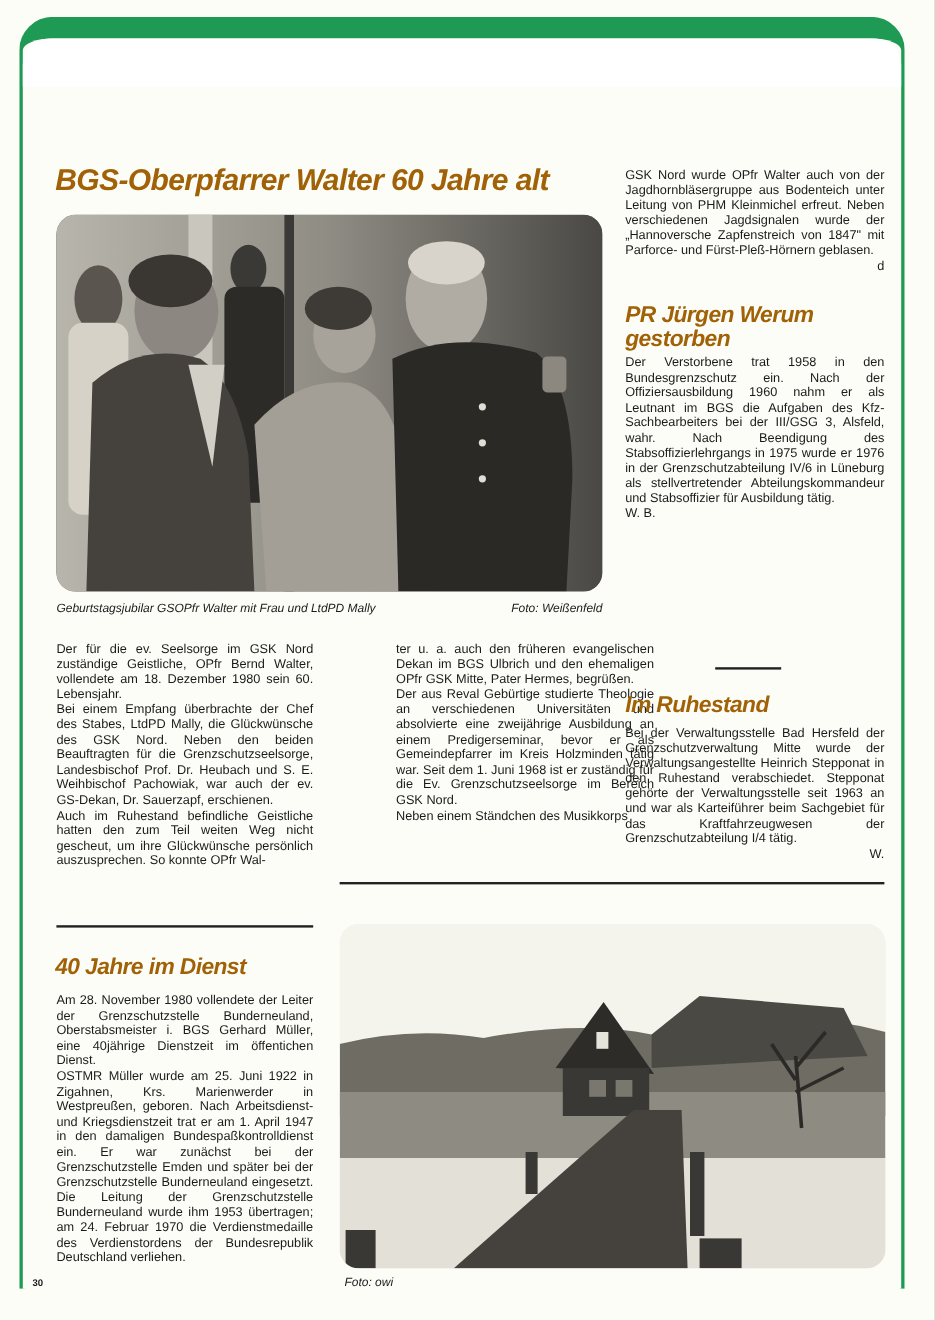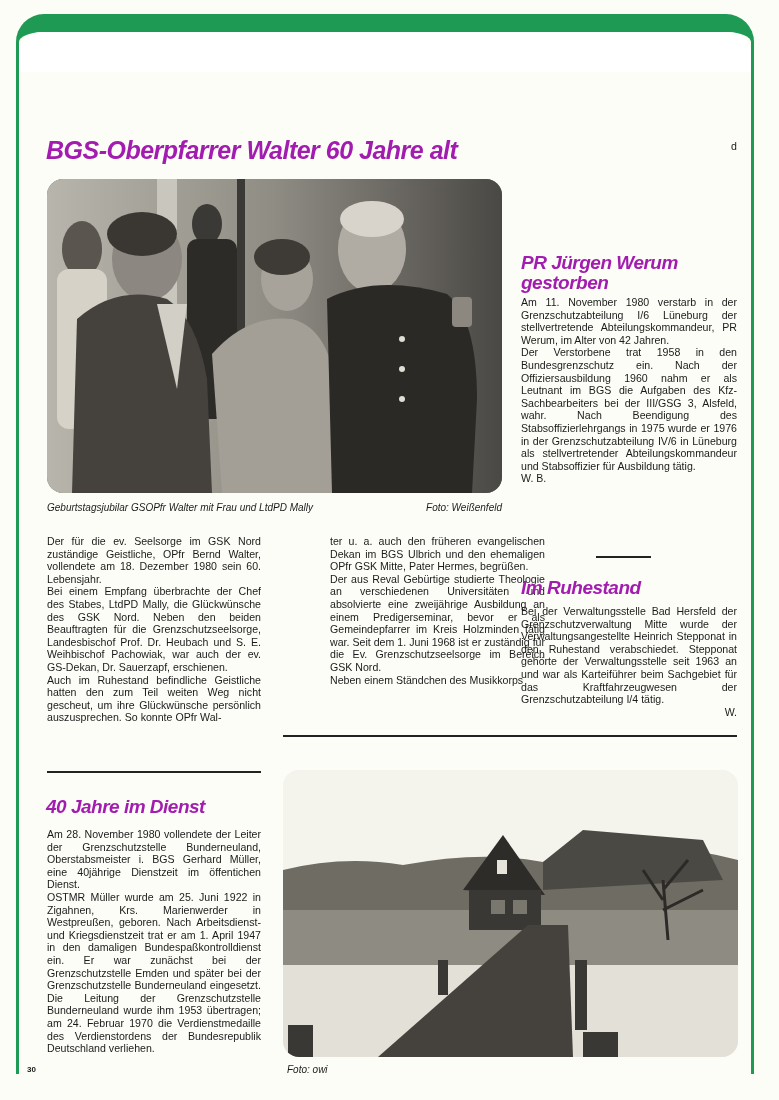--- a/index.html
+++ b/index.html
@@ -18,21 +18,21 @@
   }
   .frame-inner {
     position: absolute; left: 19px; top: 32px; width: 732px; height: 40px;
     background: #fff; border-radius: 22px 22px 0 0;
   }
   .page-num {
     position: absolute; left: 27px; top: 1065px; font-size: 8px; font-weight: bold;
   }
   .headline {
     font-family: "Liberation Sans", sans-serif; font-weight: bold; font-style: italic;
-    color: #a21caf; margin: 0; letter-spacing: -0.5px;
+    color: #a16207; margin: 0; letter-spacing: -0.5px;
   }
   .h-main { position: absolute; left: 46px; top: 136px; font-size: 25px; }
   .body-text {
     font-size: 10.6px; line-height: 12.6px; text-align: justify; margin: 0;
   }
   .body-text p { margin: 0; }
   .photo {
     position: absolute; border-radius: 16px; overflow: hidden;
     background: #6b6b66;
   }
@@ -99,27 +99,27 @@
   <p>Auch im Ruhestand befindliche Geistliche hatten den zum Teil weiten Weg nicht gescheut, um ihre Glückwünsche persönlich auszusprechen. So konnte OPfr Wal-</p>
 </div>
 
 <div class="body-text" style="position:absolute; left:283px; top:535px; width:215px;margin-left:47px;">
   <p>ter u. a. auch den früheren evangelischen Dekan im BGS Ulbrich und den ehemaligen OPfr GSK Mitte, Pater Hermes, begrüßen.</p>
   <p>Der aus Reval Gebürtige studierte Theologie an verschiedenen Universitäten und absolvierte eine zweijährige Ausbildung an einem Predigerseminar, bevor er als Gemeindepfarrer im Kreis Holzminden tätig war. Seit dem 1. Juni 1968 ist er zuständig für die Ev. Grenzschutzseelsorge im Bereich GSK Nord.</p>
   <p>Neben einem Ständchen des Musikkorps</p>
 </div>
 
 <div class="body-text" style="position:absolute; left:521px; top:140px; width:216px;">
+  <p>GSK Nord wurde OPfr Walter auch von der Jagdhornbläsergruppe aus Bodenteich unter Leitung von PHM Kleinmichel erfreut. Neben verschiedenen Jagdsignalen wurde der „Hannoversche Zapfenstreich von 1847" mit Parforce- und Fürst-Pleß-Hörnern geblasen.</p>
   <p style="text-align:right;">d</p>
 </div>
 
 <h2 class="headline" style="position:absolute; left:521px; top:253px; width:216px; font-size:19px; line-height:20px;">PR Jürgen Werum gestorben</h2>
 
 <div class="body-text" style="position:absolute; left:521px; top:296px; width:216px;">
-  <p>Am 11. November 1980 verstarb in der Grenzschutzabteilung I/6 Lüneburg der stellvertretende Abteilungskommandeur, PR Werum, im Alter von 42 Jahren.</p>
   <p>Der Verstorbene trat 1958 in den Bundesgrenzschutz ein. Nach der Offiziersausbildung 1960 nahm er als Leutnant im BGS die Aufgaben des Kfz-Sachbearbeiters bei der III/GSG 3, Alsfeld, wahr. Nach Beendigung des Stabsoffizierlehrgangs in 1975 wurde er 1976 in der Grenzschutzabteilung IV/6 in Lüneburg als stellvertretender Abteilungskommandeur und Stabsoffizier für Ausbildung tätig.</p>
   <p style="">W. B.</p>
 </div>
 
 <div class="rule" style="left:596px; top:556px; width:55px;"></div>
 
 <h2 class="headline" style="position:absolute; left:521px; top:577px; font-size:19px;">Im Ruhestand</h2>
 
 <div class="body-text" style="position:absolute; left:521px; top:605px; width:216px;">
   <p>Bei der Verwaltungsstelle Bad Hersfeld der Grenzschutzverwaltung Mitte wurde der Verwaltungsangestellte Heinrich Stepponat in den Ruhestand verabschiedet. Stepponat gehörte der Verwaltungsstelle seit 1963 an und war als Karteiführer beim Sachgebiet für das Kraftfahrzeugwesen der Grenzschutzabteilung I/4 tätig.</p>

